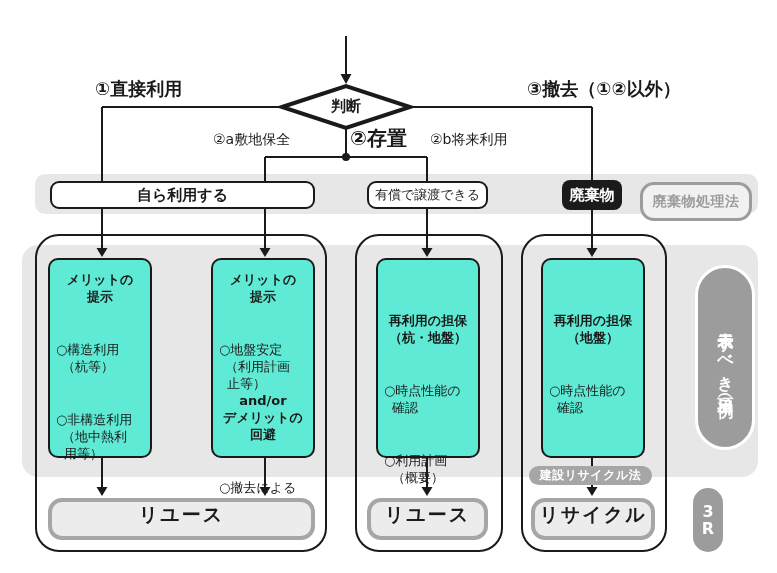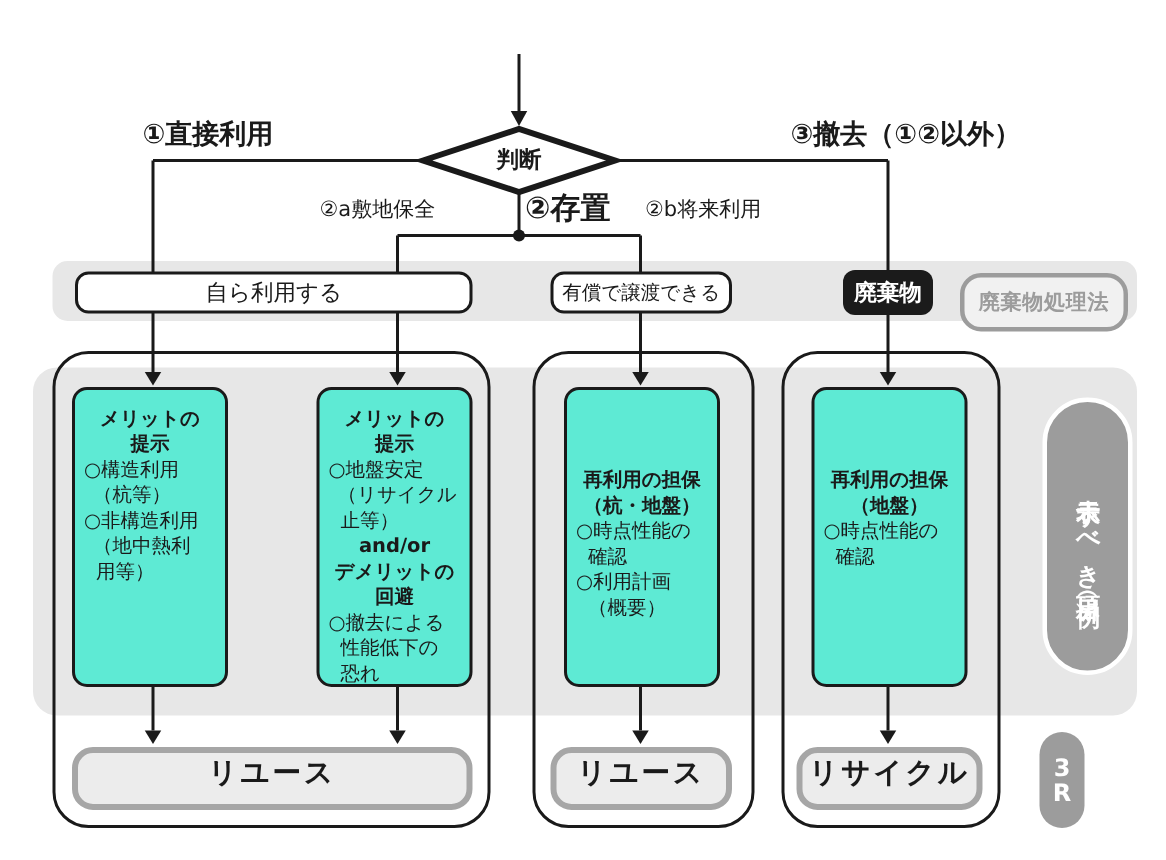--- a/index.html
+++ b/index.html
@@ -30,36 +30,36 @@
   .lbl{z-index:3;white-space:nowrap;}
   .lbl-b{font-weight:bold;font-size:18px;}
   .lbl-s{font-size:14px;}
   .lbl1{left:95px;top:77px;}
   .lbl3{left:527px;top:77px;}
   .lbl2a{left:213px;top:131px;}
   .lbl2{left:350px;top:125px;font-weight:bold;font-size:20px;}
   .lbl2b{left:430px;top:131px;}
   
   .bbox{background:#fff;border:2.5px solid #1a1a1a;border-radius:9px;display:flex;align-items:center;justify-content:center;z-index:3;}
-  .self-use{left:50px;top:181px;width:265px;height:28px;font-size:15px;}
+  .self-use{left:50px;top:181px;width:265px;height:28px;font-size:15px;font-weight:bold;}
   .transfer{left:367px;top:181px;width:121px;height:28px;font-size:13px;}
   .waste{left:562px;top:180px;width:60px;height:30px;background:#1b1b1b;border:none;border-radius:8px;color:#fff;font-weight:bold;font-size:15px;display:flex;align-items:center;justify-content:center;z-index:3;}
   .waste-law{
     left:640px;top:182px;width:112px;height:39px;background:#f1f1f1;border:3px solid #9c9c9c;border-radius:14px;
     color:#9c9c9c;font-weight:bold;font-size:14px;display:flex;align-items:center;justify-content:center;z-index:3;letter-spacing:.5px;
   }
   
   .col{background:#5eead4;border:2.5px solid #1a1a1a;border-radius:10px;z-index:3;width:104px;height:200px;
        font-size:13px;line-height:17px;padding-top:11px;}
   .col1{left:48px;top:258px;}
   .col2{left:211px;top:258px;}
   .col3{left:376px;top:258px;padding-top:52px;}
   .col4{left:541px;top:258px;padding-top:52px;}
   .col .ctr{text-align:center;font-weight:bold;}
-  .col .itm{padding-left:6px;}
+  .col .itm{padding-left:6px;margin-top:36px;}
   .col .ind1{padding-left:12px;}
   .col .ind2{padding-left:14px;}
   
   .out{background:#ececec;border:4px solid #a6a6a6;border-radius:14px;display:flex;justify-content:center;
        font-weight:bold;font-size:19px;z-index:3;letter-spacing:2px;}
   .reuse1{left:48px;top:498px;width:267px;height:42px;}
   .reuse2{left:367px;top:498px;width:121px;height:42px;}
   .recycle{left:531px;top:498px;width:124px;height:42px;}
   
   .law-pill{left:529px;top:466px;width:123px;height:19px;background:#a6a6a6;border-radius:10px;color:#fff;
@@ -144,21 +144,21 @@
     <div class="ind1">（杭等）</div>
     <div class="itm">○非構造利用</div>
     <div class="ind1">（地中熱利</div>
     <div class="ind2">用等）</div>
   </div>
 
   <div class="abs col col2">
     <div class="ctr">メリットの</div>
     <div class="ctr">提示</div>
     <div class="itm">○地盤安定</div>
-    <div class="ind1">（リサイクル</div>
+    <div class="ind1">（利用計画</div>
     <div class="ind2">止等）</div>
     <div class="ctr">and/or</div>
     <div class="ctr">デメリットの</div>
     <div class="ctr">回避</div>
     <div class="itm">○撤去による</div>
     <div class="ind2">性能低下の</div>
     <div class="ind2">恐れ</div>
   </div>
 
   <div class="abs col col3">
@@ -180,20 +180,23 @@
   <div class="abs out reuse1">
     <span>リユース</span>
   </div>
   <div class="abs out reuse2">
     <span>リユース</span>
   </div>
   <div class="abs out recycle">
     <span>リサイクル</span>
   </div>
 
+  <div class="abs law-pill">
+    <span>建設リサイクル法</span>
+  </div>
   <div class="abs side-pill">
     <span>表示すべき項目（例）</span>
   </div>
   <div class="abs three-r">
     <span>3</span>
     <span>R</span>
   </div>
 
 </div>
 

